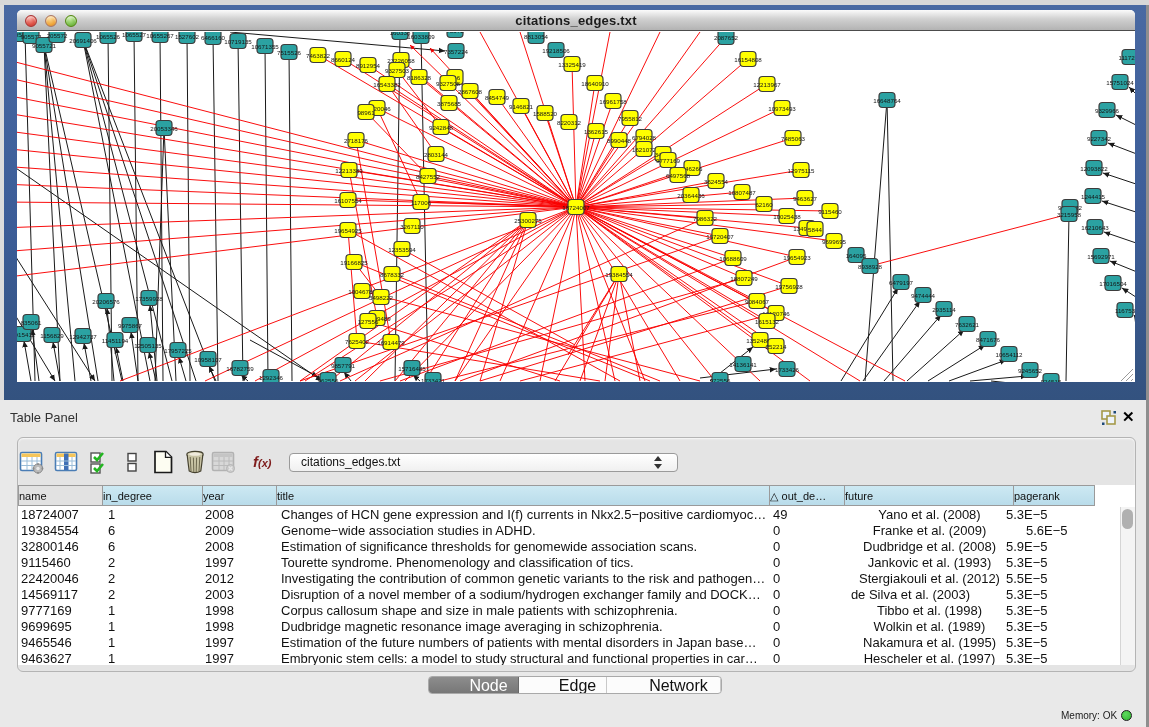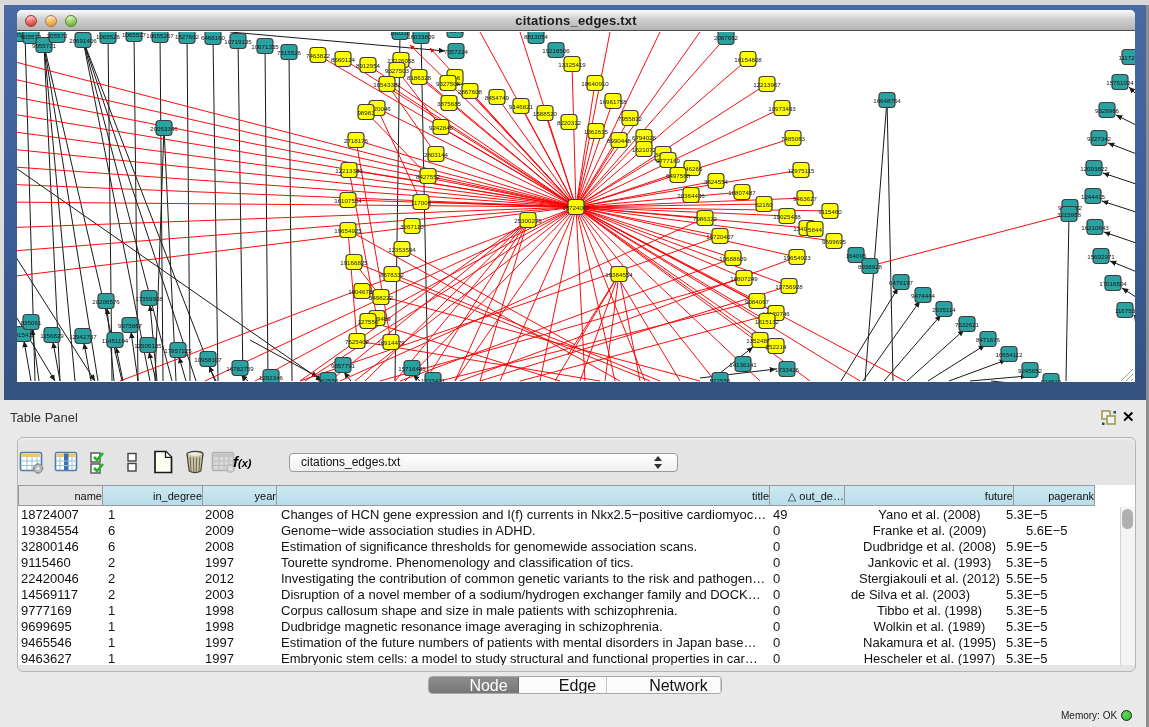--- a/index.html
+++ b/index.html
@@ -20,29 +20,29 @@
 #graph { position:absolute; left:17px; top:32px; background:#fff; }
 line.r { stroke:#fa0000; stroke-width:0.95; }
 line.k { stroke:#191919; stroke-width:1; }
 text.nl { font-size:6.2px; fill:#161616; text-anchor:middle; font-family:"Liberation Sans",sans-serif; }
 #tp-title { left:10px; top:410px; font-size:13px; color:#333; }
 #float-ic { left:1101px; top:410px; }
 #close-x { left:1122px; top:408px; font-size:15px; font-weight:bold; color:#000; }
 #container { left:17px; top:437px; width:1119px; height:235px; background:#e4e4e4;
   border:1px solid #b4b4b4; border-radius:6px; box-shadow:inset 0 1px 2px rgba(255,255,255,.8); }
 .tbicon { position:absolute; top:449px; }
-#fx { left:233px; top:453px; font-size:15px; font-style:italic; font-weight:bold; color:#000000; }
+#fx { left:253px; top:453px; font-size:15px; font-style:italic; font-weight:bold; color:#7f1d1d; }
 #fx i { font-size:11px; }
 #dropdown { left:289px; top:453px; width:389px; height:19px; background:linear-gradient(#fff,#f0f0f0);
   border:1px solid #9a9a9a; border-radius:4px; font-size:12px; color:#111; line-height:17px;
   padding-left:11px; }
 
 #tablewrap { left:18px; top:485px; width:1117px; height:180px; background:#fff; overflow:hidden; }
 .hd { position:absolute; top:485px; height:21px; background:linear-gradient(#cde9f3,#b9dcea);
-  border:1px solid #9a9a9a; border-left:none; font-size:11px; color:#111; text-align:right; line-height:20px; }
+  border:1px solid #9a9a9a; border-left:none; font-size:11px; color:#111; text-align:left; line-height:20px; }
 .row { position:absolute; height:16px; font-size:13px; color:#111; }
 .row span { position:absolute; white-space:nowrap; line-height:16px; }
 .row span.ctr { text-align:center; }
 #scroll { left:1120px; top:507px; width:15px; height:158px; background:#f4f4f4; border-left:1px solid #d5d5d5; }
 #thumb { left:1122px; top:509px; width:11px; height:20px; background:#b0b0b0; border-radius:6px; }
 #tabs { left:428px; top:676px; height:18px; display:flex; border:1px solid #a9a9a9; border-radius:4px;
   overflow:hidden; background:#fcfcfc; }
 .tab { font-size:16px; line-height:17px; color:#111; border-right:1px solid #c9c9c9; text-align:center;padding-left:30px; }
 .tab.sel { background:linear-gradient(#8d8d8d,#777); color:#fff; border-right:1px solid #6a6a6a; }
 #mem { left:1061px; top:710px; font-size:10px; color:#222; }

